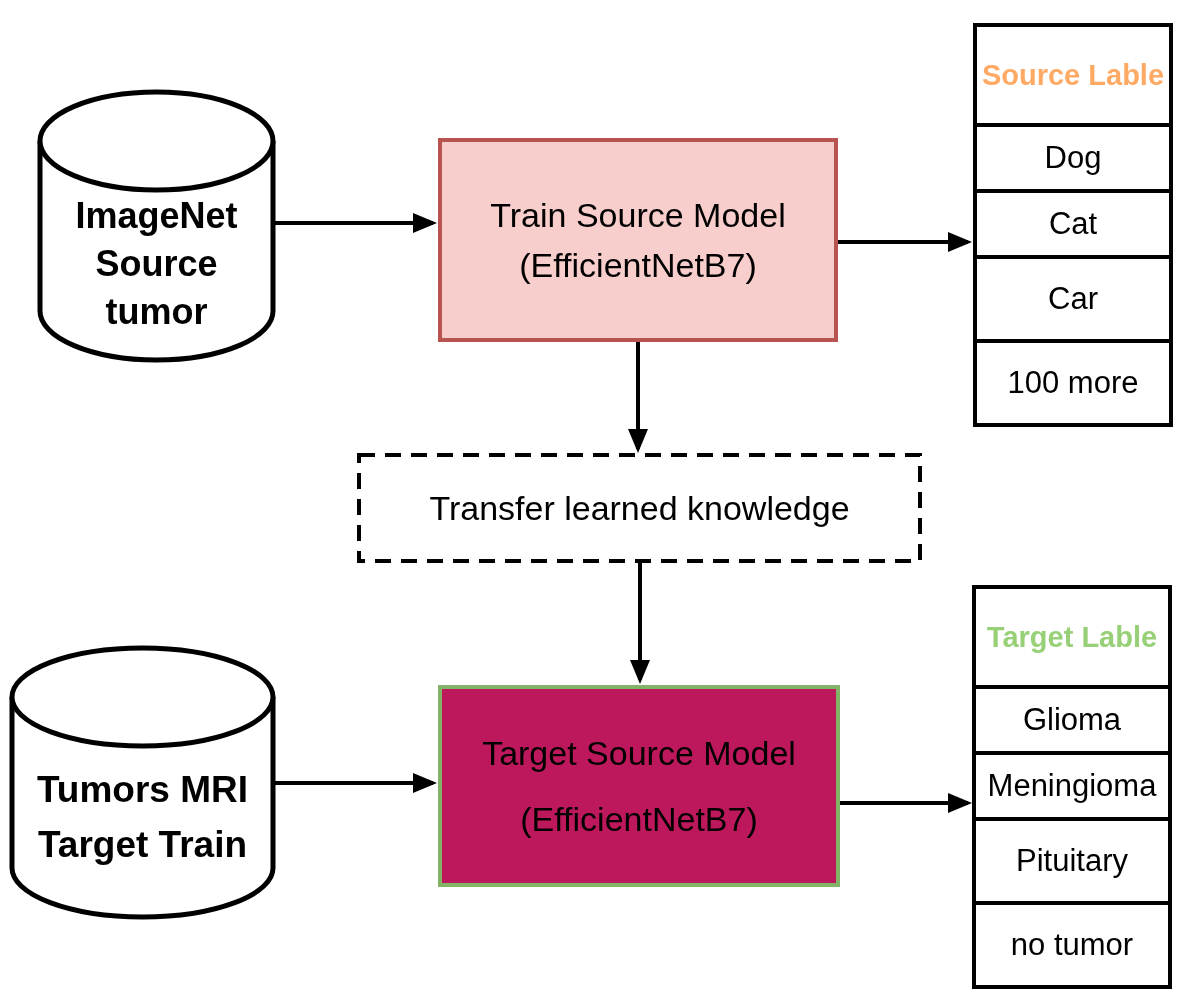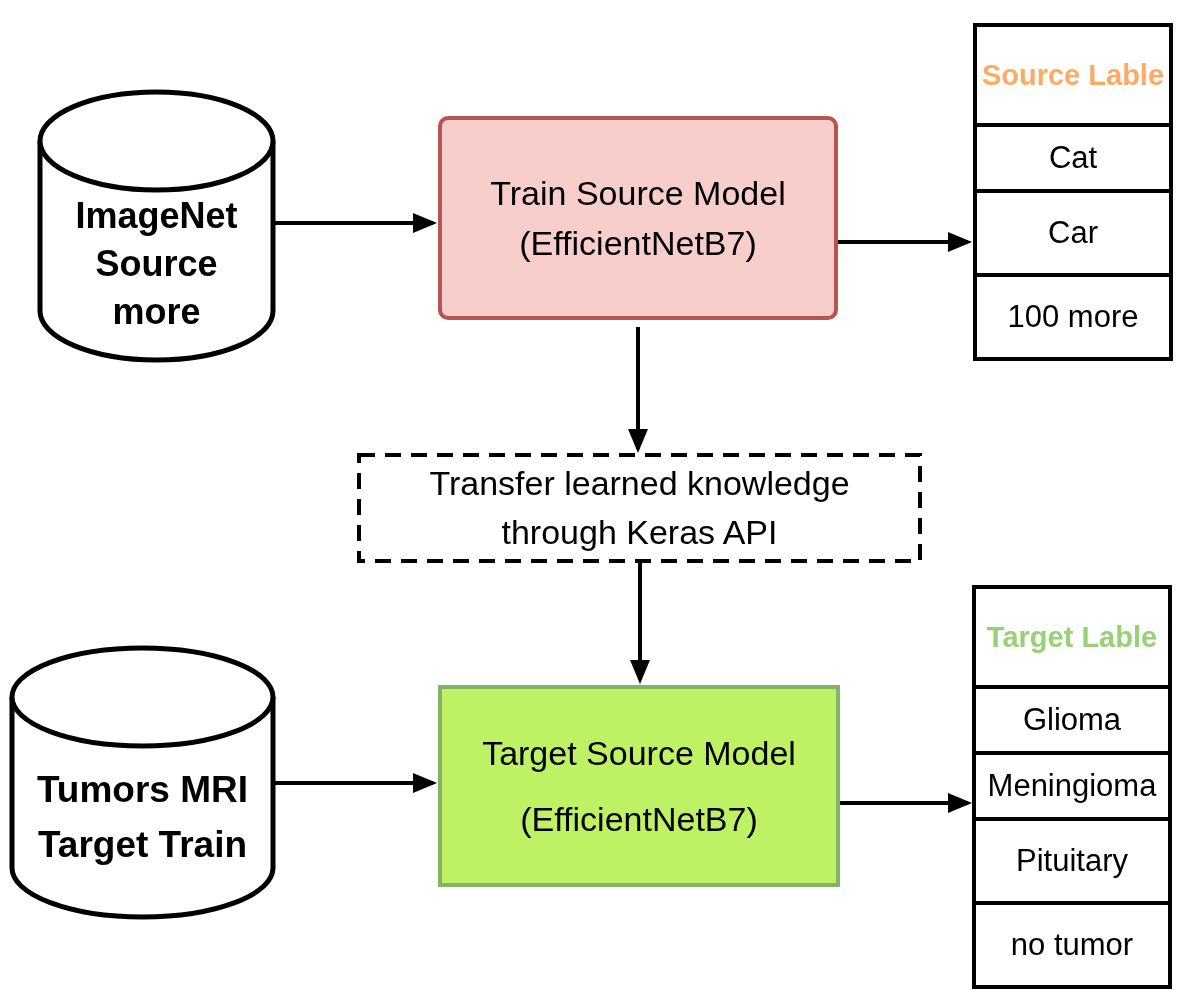--- a/index.html
+++ b/index.html
@@ -101,45 +101,45 @@
     <path d="M838,242 L968,242" stroke="#000" stroke-width="4" fill="none" marker-end="url(#arrowhead)"></path>
     <path d="M638,327 L638,449" stroke="#000" stroke-width="4" fill="none" marker-end="url(#arrowhead)"></path>
     <path d="M640,563 L640,680" stroke="#000" stroke-width="4" fill="none" marker-end="url(#arrowhead)"></path>
     <path d="M273,783 L433,783" stroke="#000" stroke-width="4" fill="none" marker-end="url(#arrowhead)"></path>
     <path d="M840,803 L968,803" stroke="#000" stroke-width="4" fill="none" marker-end="url(#arrowhead)"></path>
   </svg>
 
   <div class="abs cyl-label top" style="left:40px; top:192px; width:233px;">
     <span>ImageNet</span>
     <span>Source</span>
-    <span>more</span>
+    <span>tumor</span>
   </div>
 
   <div class="abs cyl-label bottom" style="left:12px; top:762px; width:261px;">
     <span>Tumors MRI</span>
     <span>Target Train</span>
   </div>
 
-  <div class="abs model-box" style="left: 438px; top: 116px; width: 400px; height: 204px; background-color: rgb(248, 206, 204); border-color: rgb(184, 84, 80); border-radius: 10px;">
+  <div class="abs model-box" style="left: 438px; top: 138px; width: 400px; height: 204px; background-color: rgb(248, 206, 204); border-color: rgb(184, 84, 80);">
     <span>Train Source Model</span>
     <span>(EfficientNetB7)</span>
   </div>
 
   <div class="abs transfer-box" style="left:357px; top:453px; width:565px; height:110px;">
     <span>Transfer learned knowledge</span>
-    <span>through Keras API</span>
   </div>
 
-  <div class="abs model-box" style="left: 438px; top: 685px; width: 402px; height: 202px; background-color: #bef264; border-color: rgb(130, 179, 102); gap: 16px;">
+  <div class="abs model-box" style="left: 438px; top: 685px; width: 402px; height: 202px; background-color: #be185d; border-color: rgb(130, 179, 102); gap: 16px;">
     <span>Target Source Model</span>
     <span>(EfficientNetB7)</span>
   </div>
 
   <div class="label-table" style="left:973px; top:23px;">
     <div class="cell header" style="color: rgb(255, 170, 100);">Source Lable</div>
+    <div class="cell sm">Dog</div>
     <div class="cell sm">Cat</div>
     <div class="cell lg">Car</div>
     <div class="cell lg">100 more</div>
   </div>
 
   <div class="label-table" style="left:972px; top:585px;">
     <div class="cell header" style="color: rgb(151, 208, 119);">Target Lable</div>
     <div class="cell sm">Glioma</div>
     <div class="cell sm">Meningioma</div>
     <div class="cell lg">Pituitary</div>

